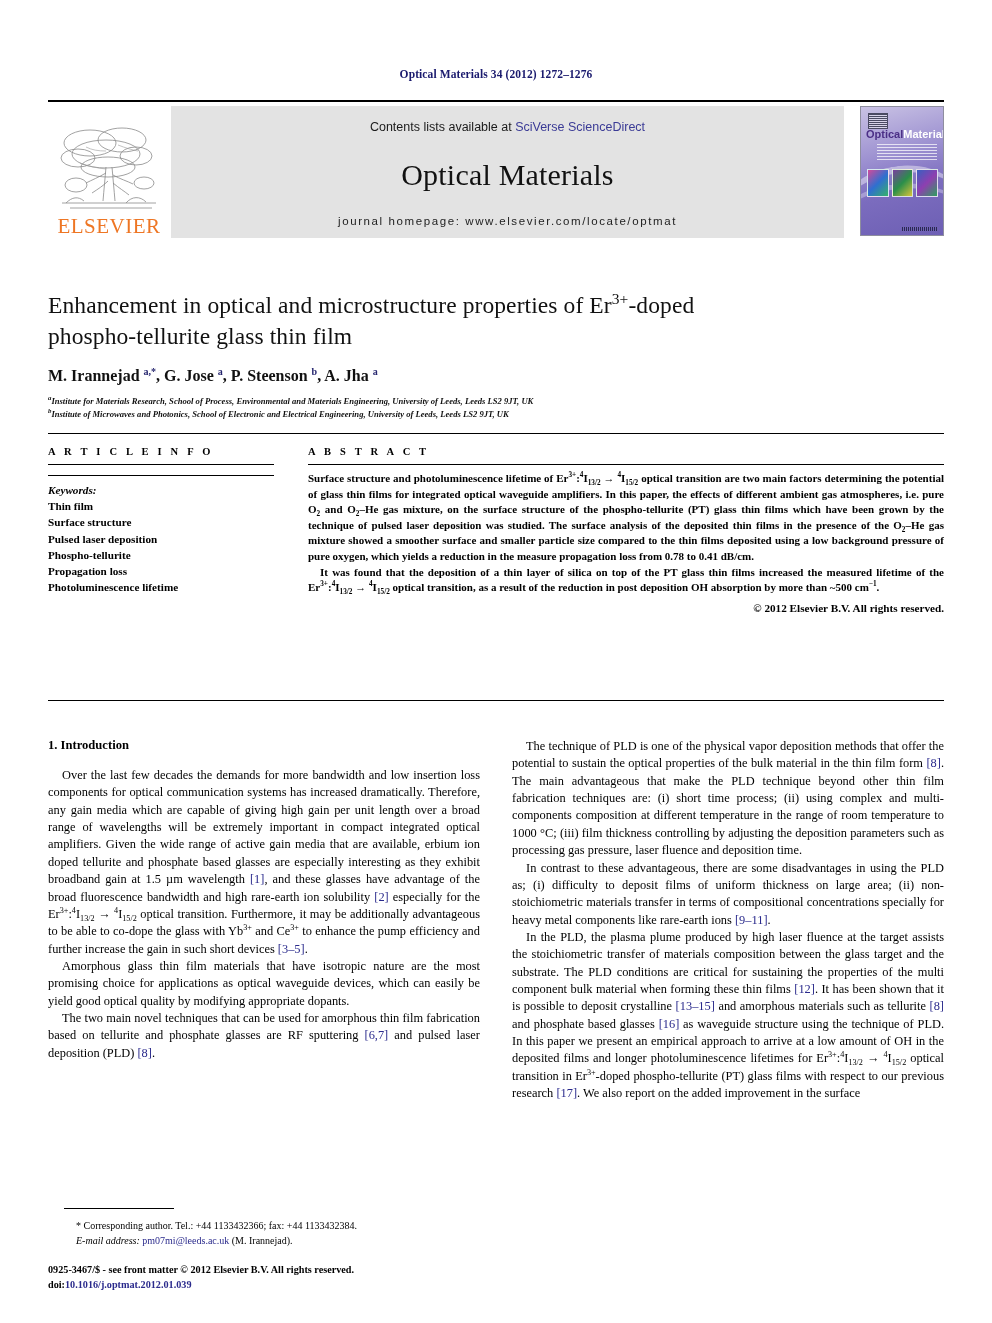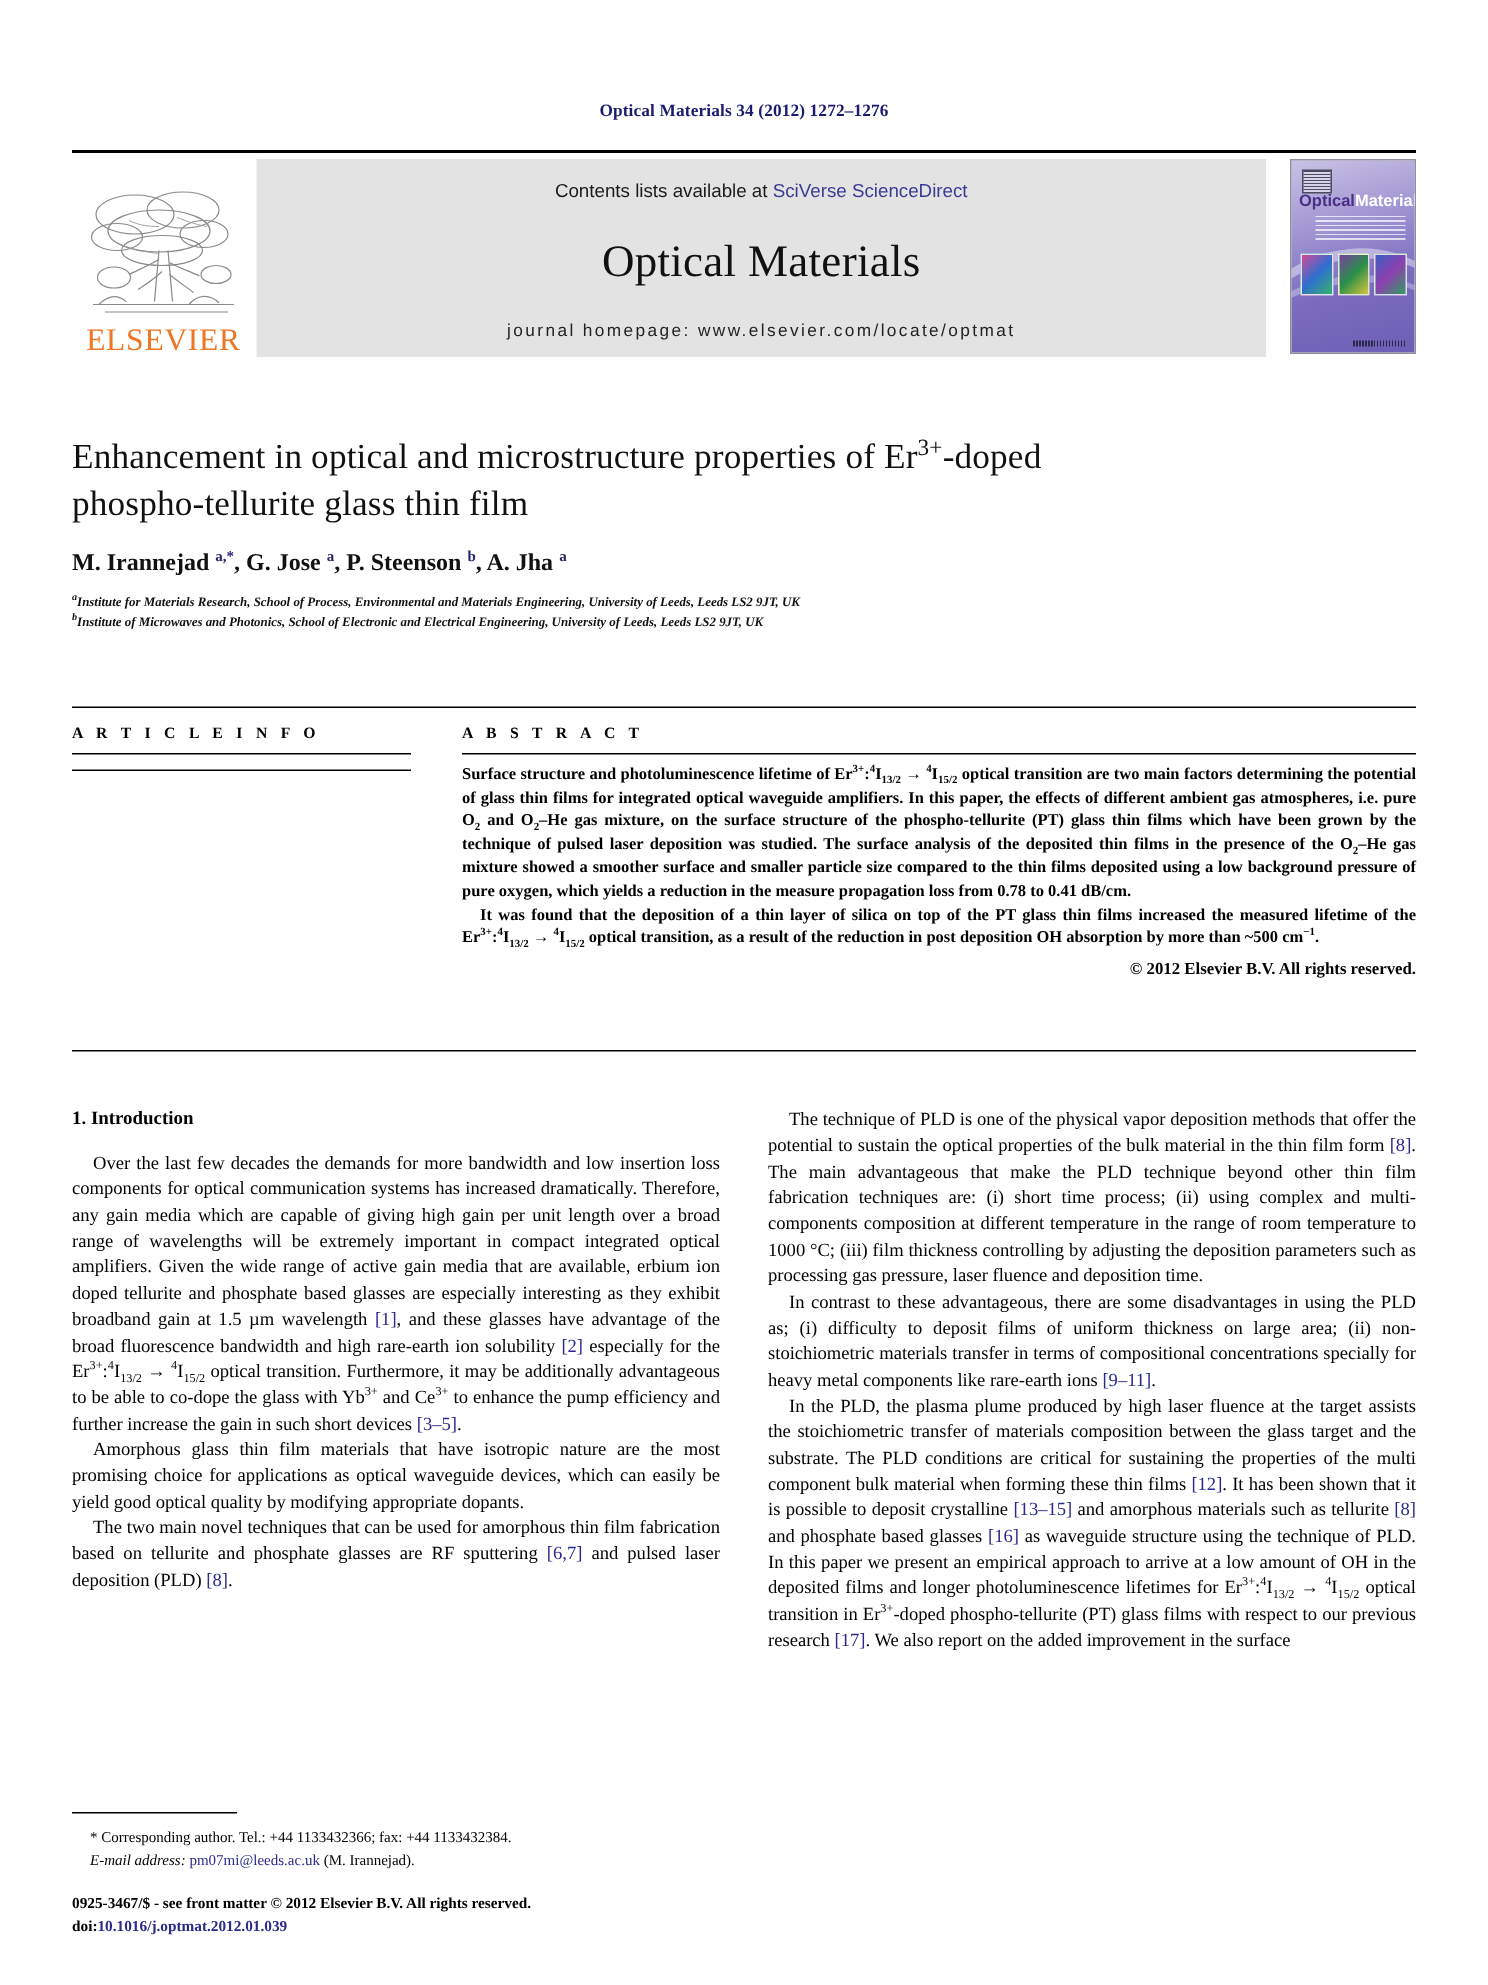--- a/index.html
+++ b/index.html
@@ -198,21 +198,21 @@
     font-size: 8.6px;
     line-height: 1.55;
     color: #111;
   }
   .affil sup { font-size: 6.8px; }
 
   
   .info-band {
     position: absolute;
     left: 48px;
-    top: 471px;
+    top: 433px;
     width: 896px;
     border-top: 1px solid #000;
     padding-top: 12px;
     display: flex;
   }
   .col-info { width: 248px; flex: 0 0 248px; padding-right: 22px; box-sizing: border-box; }
   .col-abs  { flex: 1 1 auto; padding-left: 12px; box-sizing: border-box; }
 
   .sec-head {
     font-family: "Liberation Serif", serif;
@@ -283,21 +283,21 @@
     line-height: 1.40;
     text-align: justify;
     color: #000;
     text-indent: 14px;
   }
   .ref { color: #2a2a8c; }
 
   
   .footnote {
     position: absolute;
-    left: 48px;
+    left: 64px;
     top: 1208px;
     width: 432px;
   }
   .fn-rule { width: 110px; border-top: 1px solid #000; margin-bottom: 9px; }
   .fn-text {
     font-family: "Liberation Serif", serif;
     font-size: 10px;
     line-height: 1.5;
     color: #000;
   }
@@ -398,20 +398,29 @@
       <div><sup>b</sup><span>Institute of Microwaves and Photonics, School of Electronic and Electrical Engineering, University of Leeds, Leeds LS2 9JT, UK</span></div>
     </div>
   </div>
 
   <div class="info-band">
 
     <div class="col-info">
       <div class="sec-head">A R T I C L E   I N F O</div>
       <div class="rule"></div>
       <div class="rule-thin"></div>
+      <div class="kw">
+        <div class="lbl">Keywords:</div>
+        <div>Thin film</div>
+        <div>Surface structure</div>
+        <div>Pulsed laser deposition</div>
+        <div>Phospho-tellurite</div>
+        <div>Propagation loss</div>
+        <div>Photoluminescence lifetime</div>
+      </div>
     </div>
 
     <div class="col-abs">
       <div class="sec-head">A B S T R A C T</div>
       <div class="rule"></div>
       <div class="abstract">
         <p>Surface structure and photoluminescence lifetime of Er<sup>3+</sup>:<sup>4</sup>I<sub>13/2</sub> → <sup>4</sup>I<sub>15/2</sub> optical transition are two main factors determining the potential of glass thin films for integrated optical waveguide amplifiers. In this paper, the effects of different ambient gas atmospheres, i.e. pure O<sub>2</sub> and O<sub>2</sub>–He gas mixture, on the surface structure of the phospho-tellurite (PT) glass thin films which have been grown by the technique of pulsed laser deposition was studied. The surface analysis of the deposited thin films in the presence of the O<sub>2</sub>–He gas mixture showed a smoother surface and smaller particle size compared to the thin films deposited using a low background pressure of pure oxygen, which yields a reduction in the measure propagation loss from 0.78 to 0.41 dB/cm.</p>
         <p>It was found that the deposition of a thin layer of silica on top of the PT glass thin films increased the measured lifetime of the Er<sup>3+</sup>:<sup>4</sup>I<sub>13/2</sub> → <sup>4</sup>I<sub>15/2</sub> optical transition, as a result of the reduction in post deposition OH absorption by more than ~500 cm<sup>−1</sup>.</p>
       </div>
       <div class="copyright">© 2012 Elsevier B.V. All rights reserved.</div>

